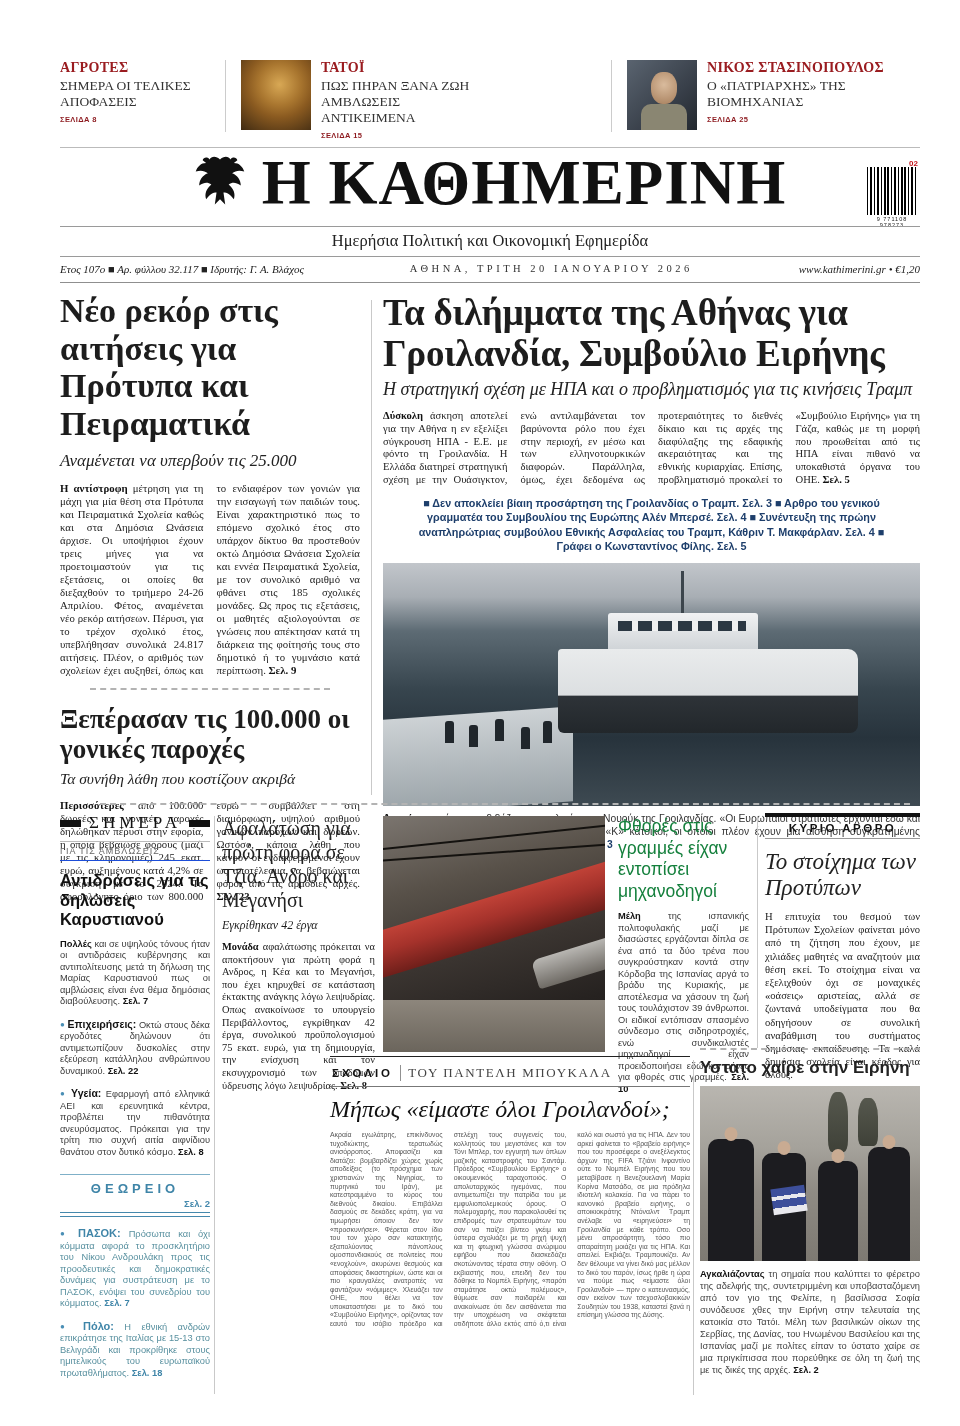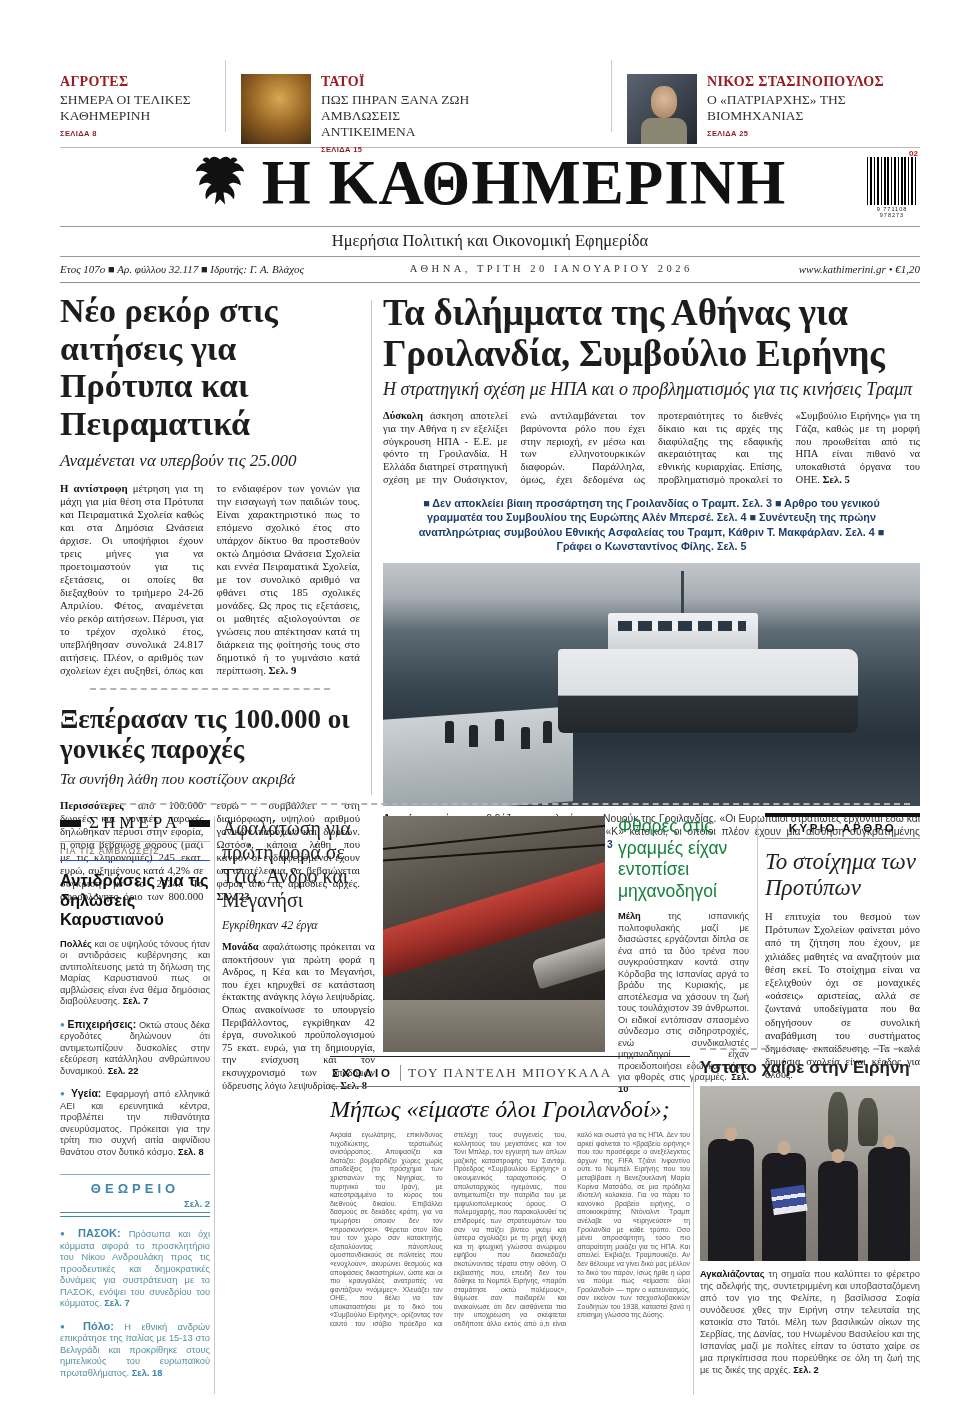--- a/index.html
+++ b/index.html
@@ -7,40 +7,40 @@
   #page { position:relative; width:960px; height:1426px; background:#fff; overflow:hidden;
           font-family:"Liberation Serif", serif; color:#1c1c1c; }
   .sans { font-family:"Liberation Sans", sans-serif; }
   .serif { font-family:"Liberation Serif", serif; }
   .vr { position:absolute; width:1px; background:#c9c9c9; }
   .dash { position:absolute; border-top:2px dashed #b3b3b3; }
 
   
   .teasers { position:absolute; left:60px; top:60px; width:860px; height:88px;
              border-bottom:1px solid #bbb; display:flex; }
-  .teaser { display:flex; gap:10px;margin-top:14px; }
+  .teaser { display:flex; gap:10px; }
   .t-kicker { color:#9a1c20; font-weight:bold; font-size:14px; letter-spacing:.3px; }
   .t-title { font-size:13.5px; line-height:16px; color:#333; margin-top:2px; max-width:175px; }
   .t-page { color:#8d1a1f; font-family:"Liberation Sans",sans-serif; font-weight:bold;
             font-size:7.5px; letter-spacing:.4px; margin-top:5px; }
   .t-sep { width:1px; background:#ccc; height:72px; margin:0 15px; }
   .thumb { width:70px; height:70px; flex:none; }
   .thumb-crown { background:radial-gradient(circle at 55% 35%, #d8a855 0%, #a9762f 35%, #8a5a20 55%, #3f2a12 100%); }
   .thumb-portrait { background:linear-gradient(135deg,#5a6470 0%, #39404a 60%, #23282f 100%); position:relative; }
   .thumb-portrait .face { position:absolute; left:24px; top:12px; width:26px; height:32px;
         border-radius:45%; background:radial-gradient(circle at 50% 40%, #d9bb9d, #b08a68 80%); }
   .thumb-portrait .suit { position:absolute; left:14px; bottom:0; width:46px; height:26px;
         border-radius:10px 10px 0 0; background:#8a8672; }
 
   
   .masthead { position:absolute; left:60px; top:150px; width:860px; height:74px; }
   .mast-inner { position:absolute; left:0; right:0; top:0; display:flex; justify-content:center;
                 align-items:center; gap:16px; }
   .mast-title { font-size:63px; font-weight:bold; letter-spacing:1px; color:#111; line-height:66px; }
-  .barcode-wrap { position:absolute; right:2px; top:6px; width:52px; text-align:center; }
+  .barcode-wrap { position:absolute; right:2px; top:16px; width:52px; text-align:center; }
   .barcode { height:50px; background:repeating-linear-gradient(90deg,#000 0 1.5px,#fff 1.5px 3.4px);
              border:1px solid #fff; }
   .barcode-num { font-size:5.5px; letter-spacing:1px; color:#222; font-family:"Liberation Sans",sans-serif; }
   .issue-badge { position:absolute; top:-7px; right:0; color:#c3161c; font-weight:bold; font-size:8px;
                  font-family:"Liberation Sans",sans-serif; }
   .subtitle-row { position:absolute; left:60px; top:226px; width:860px; text-align:center;
                   border-top:1px solid #9a9a9a; border-bottom:1px solid #9a9a9a; padding:4px 0 5px; }
   .subtitle { font-size:16.5px; color:#222; }
   .dateline { position:absolute; left:60px; top:255px; width:860px; height:28px; display:flex;
               justify-content:space-between; align-items:center; border-bottom:1px solid #8f8f8f; }
@@ -176,21 +176,21 @@
 </style>
 </head>
 <body>
 
 <div id="page">
 
   <div class="teasers">
     <div class="teaser" style="width:150px">
       <div>
         <div class="t-kicker">ΑΓΡΟΤΕΣ</div>
-        <div class="t-title">ΣΗΜΕΡΑ ΟΙ ΤΕΛΙΚΕΣ ΚΑΘΗΜΕΡΙΝΗ</div>
+        <div class="t-title">ΣΗΜΕΡΑ ΟΙ ΤΕΛΙΚΕΣ ΑΠΟΦΑΣΕΙΣ</div>
         <div class="t-page">ΣΕΛΙΔΑ 8</div>
       </div>
     </div>
     <div class="t-sep"></div>
     <div class="teaser" style="width:355px">
       <div class="thumb thumb-crown"></div>
       <div>
         <div class="t-kicker">ΤΑΤΟΪ</div>
         <div class="t-title">ΠΩΣ ΠΗΡΑΝ ΞΑΝΑ ΖΩΗ ΑΜΒΛΩΣΕΙΣ ΑΝΤΙΚΕΙΜΕΝΑ</div>
         <div class="t-page">ΣΕΛΙΔΑ 15</div>

